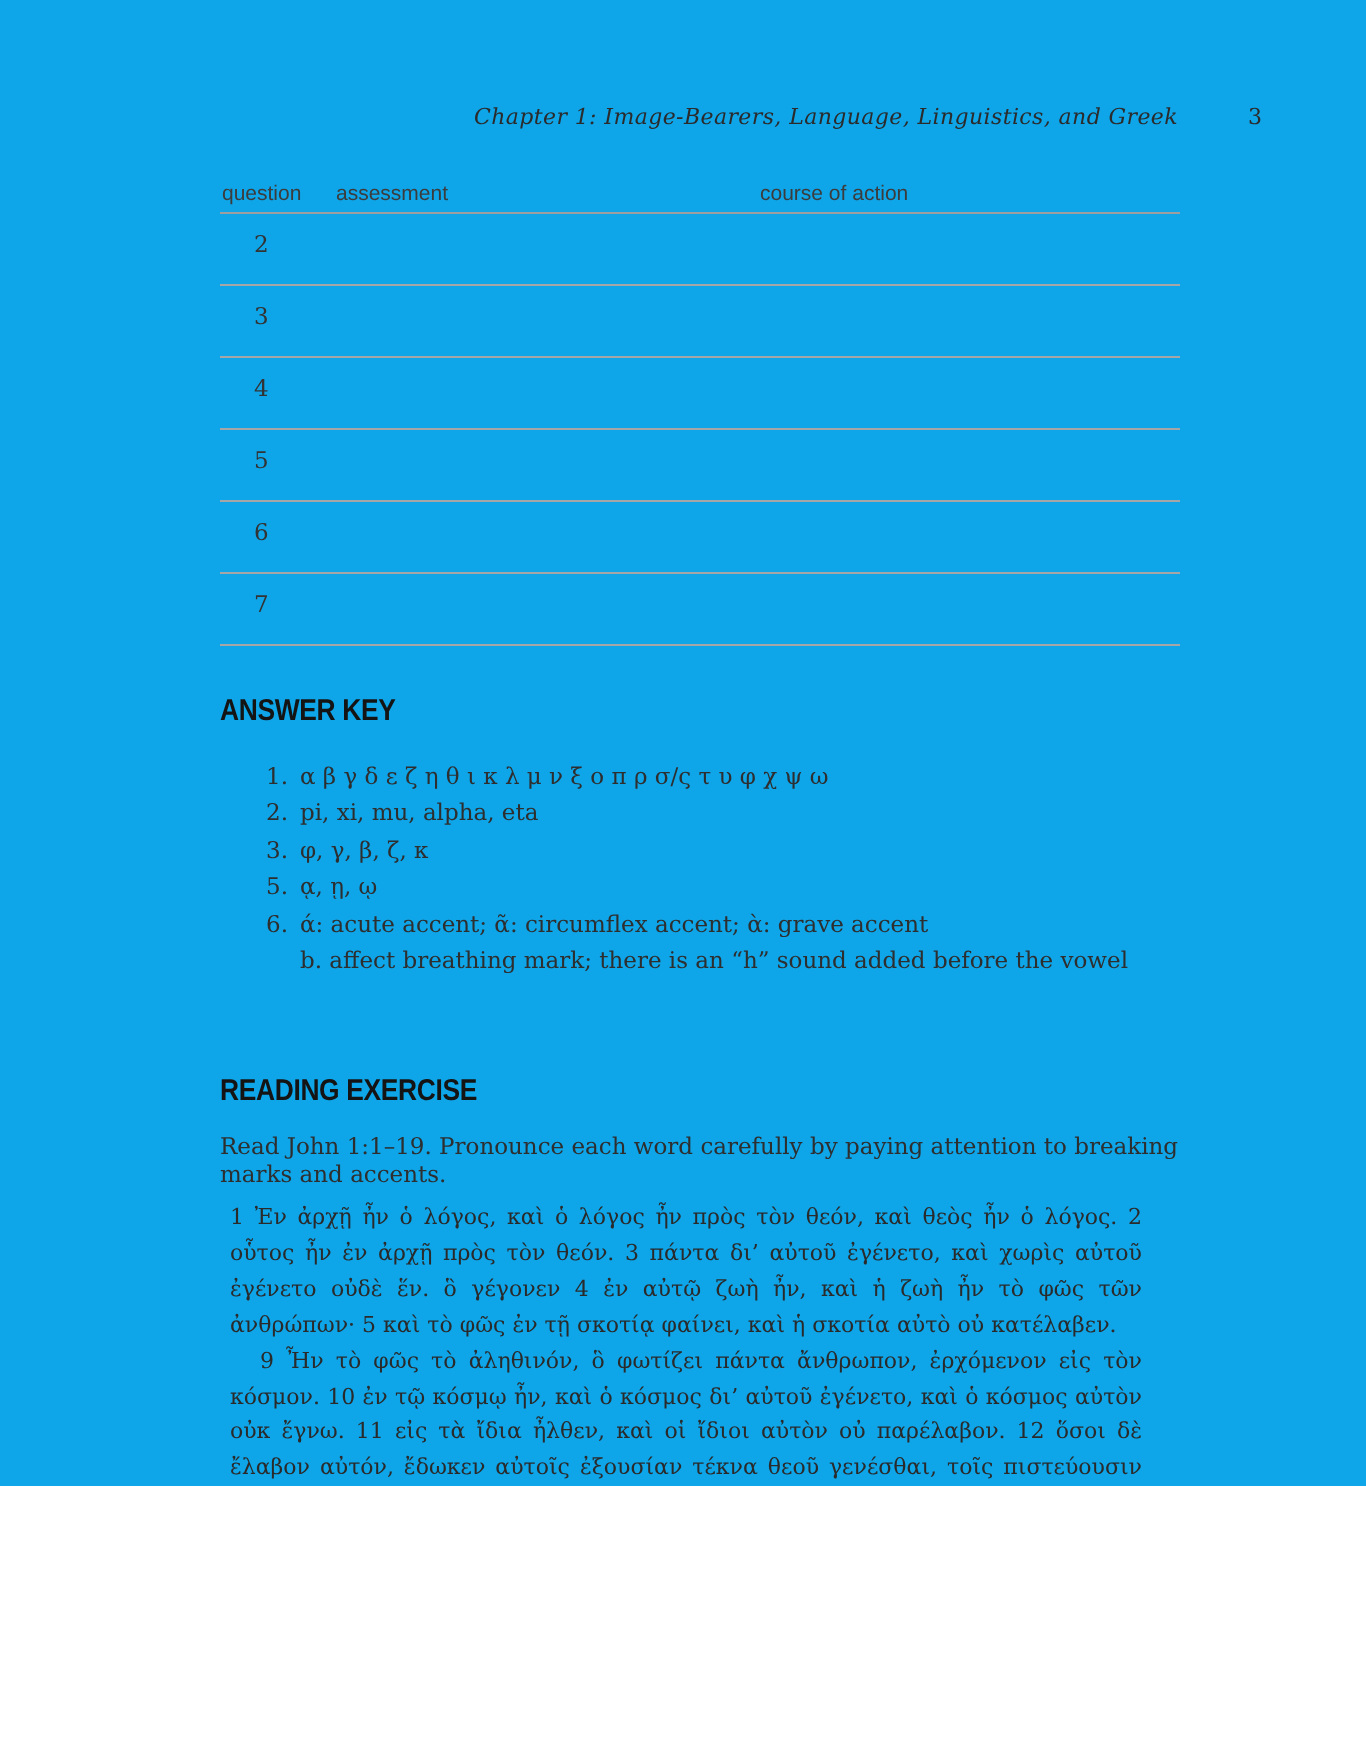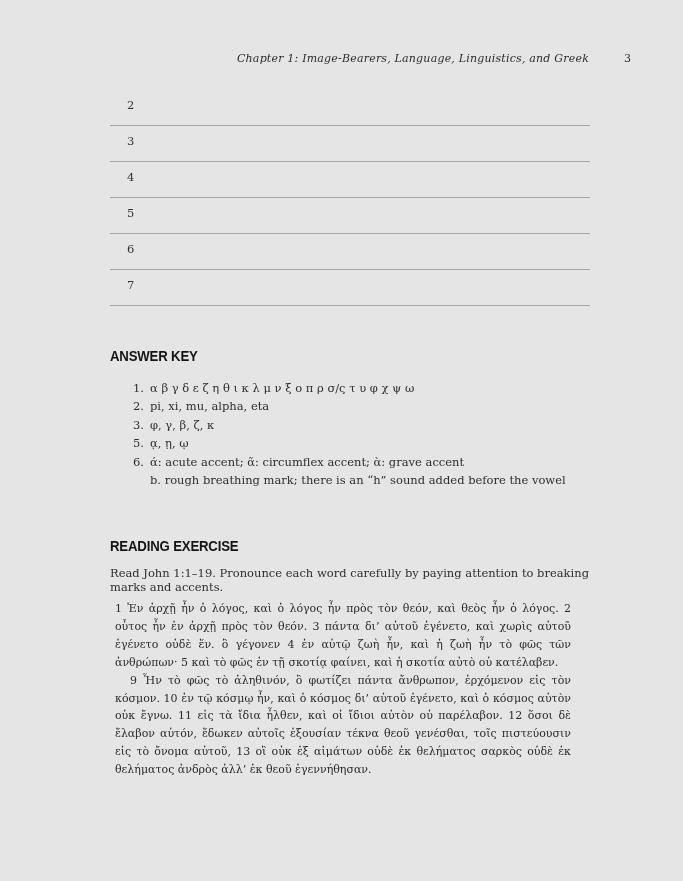--- a/index.html
+++ b/index.html
@@ -1,20 +1,20 @@
 <!DOCTYPE html>
 <html><head>
 <meta charset="utf-8">
 <style>
   html, body { margin: 0; padding: 0; background: #ffffff; }
   .page {
     position: relative;
     width: 683px;
-    height: 881px;
-    background: #e5e5e5;
+    height: 743px;
+    background: #0ea5e9;
     font-family: "DejaVu Serif", serif;
     color: #2b2b2b;
     overflow: hidden;
   }
 
   
   .running-header {
     position: absolute;
     top: 52px; left: 110px; right: 52px;
     display: flex;
@@ -99,37 +99,42 @@
 <body>
 
 <div class="page">
 
   <div class="running-header">
     <span class="chapter-title">Chapter 1: Image-Bearers, Language, Linguistics, and Greek</span>
     <span class="page-number">3</span>
   </div>
 
   <div class="assessment-table">
+    <div class="table-head">
+      <span class="col col-question">question</span>
+      <span class="col col-assessment">assessment</span>
+      <span class="col col-action">course of action</span>
+    </div>
     <div class="table-row"><span class="row-num">2</span></div>
     <div class="table-row"><span class="row-num">3</span></div>
     <div class="table-row"><span class="row-num">4</span></div>
     <div class="table-row"><span class="row-num">5</span></div>
     <div class="table-row"><span class="row-num">6</span></div>
     <div class="table-row"><span class="row-num">7</span></div>
   </div>
 
   <h2 class="section-heading" id="answer-key-heading">ANSWER KEY</h2>
 
   <div class="ak-list">
     <div class="ak-item"><span class="ak-num">1.</span><span>α β γ δ ε ζ η θ ι κ λ μ ν ξ ο π ρ σ/ς τ υ φ χ ψ ω</span></div>
     <div class="ak-item"><span class="ak-num">2.</span><span>pi, xi, mu, alpha, eta</span></div>
     <div class="ak-item"><span class="ak-num">3.</span><span>φ, γ, β, ζ, κ</span></div>
     <div class="ak-item"><span class="ak-num">5.</span><span>ᾳ, ῃ, ῳ</span></div>
     <div class="ak-item"><span class="ak-num">6.</span><span>ά: acute accent; ᾶ: circumflex accent; ὰ: grave accent</span></div>
-    <div class="ak-item"><span class="ak-sub">b. rough breathing mark; there is an “h” sound added before the vowel</span></div>
+    <div class="ak-item"><span class="ak-sub">b. affect breathing mark; there is an “h” sound added before the vowel</span></div>
   </div>
 
   <h2 class="section-heading" id="reading-heading">READING EXERCISE</h2>
 
   <p class="instructions">Read John 1:1–19. Pronounce each word carefully by paying attention to breaking marks and accents.</p>
 
   <div class="greek-block">
     <p>1 Ἐν ἀρχῇ ἦν ὁ λόγος, καὶ ὁ λόγος ἦν πρὸς τὸν θεόν, καὶ θεὸς ἦν ὁ λόγος. 2 οὗτος ἦν ἐν ἀρχῇ πρὸς τὸν θεόν. 3 πάντα δι’ αὐτοῦ ἐγένετο, καὶ χωρὶς αὐτοῦ ἐγένετο οὐδὲ ἕν. ὃ γέγονεν 4 ἐν αὐτῷ ζωὴ ἦν, καὶ ἡ ζωὴ ἦν τὸ φῶς τῶν ἀνθρώπων· 5 καὶ τὸ φῶς ἐν τῇ σκοτίᾳ φαίνει, καὶ ἡ σκοτία αὐτὸ οὐ κατέλαβεν.</p>
     <p class="indented">9 Ἦν τὸ φῶς τὸ ἀληθινόν, ὃ φωτίζει πάντα ἄνθρωπον, ἐρχόμενον εἰς τὸν κόσμον. 10 ἐν τῷ κόσμῳ ἦν, καὶ ὁ κόσμος δι’ αὐτοῦ ἐγένετο, καὶ ὁ κόσμος αὐτὸν οὐκ ἔγνω. 11 εἰς τὰ ἴδια ἦλθεν, καὶ οἱ ἴδιοι αὐτὸν οὐ παρέλαβον. 12 ὅσοι δὲ ἔλαβον αὐτόν, ἔδωκεν αὐτοῖς ἐξουσίαν τέκνα θεοῦ γενέσθαι, τοῖς πιστεύουσιν εἰς τὸ ὄνομα αὐτοῦ, 13 οἳ οὐκ ἐξ αἱμάτων οὐδὲ ἐκ θελήματος σαρκὸς οὐδὲ ἐκ θελήματος ἀνδρὸς ἀλλ’ ἐκ θεοῦ ἐγεννήθησαν.</p>
   </div>

